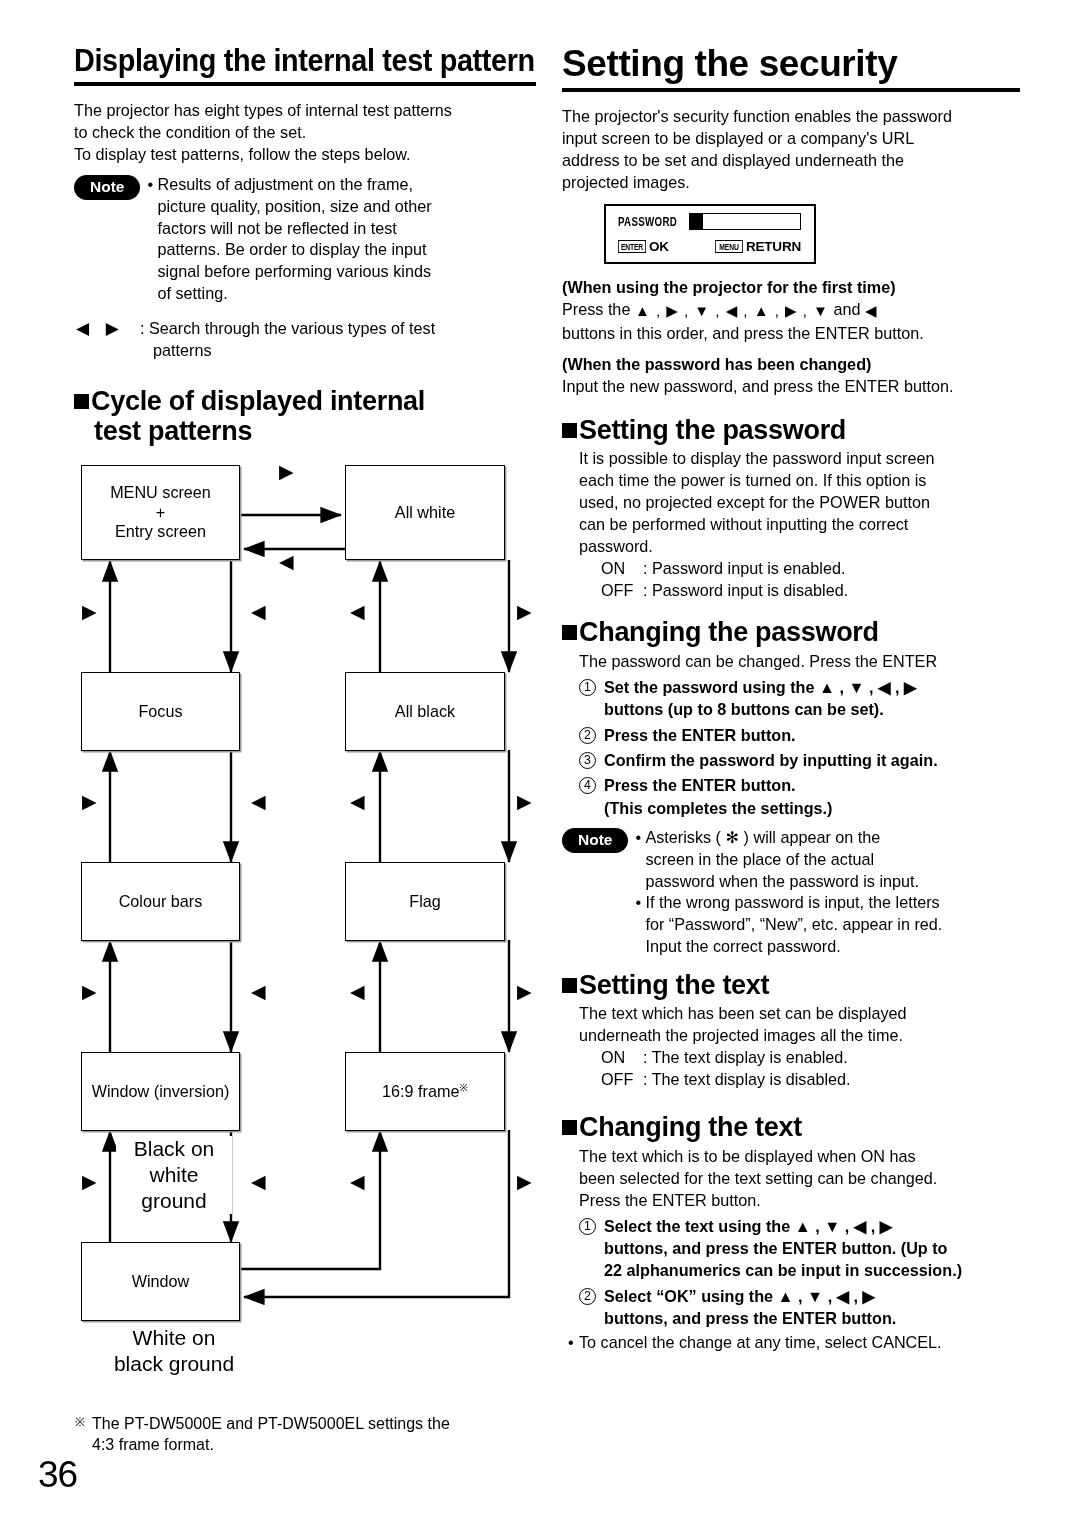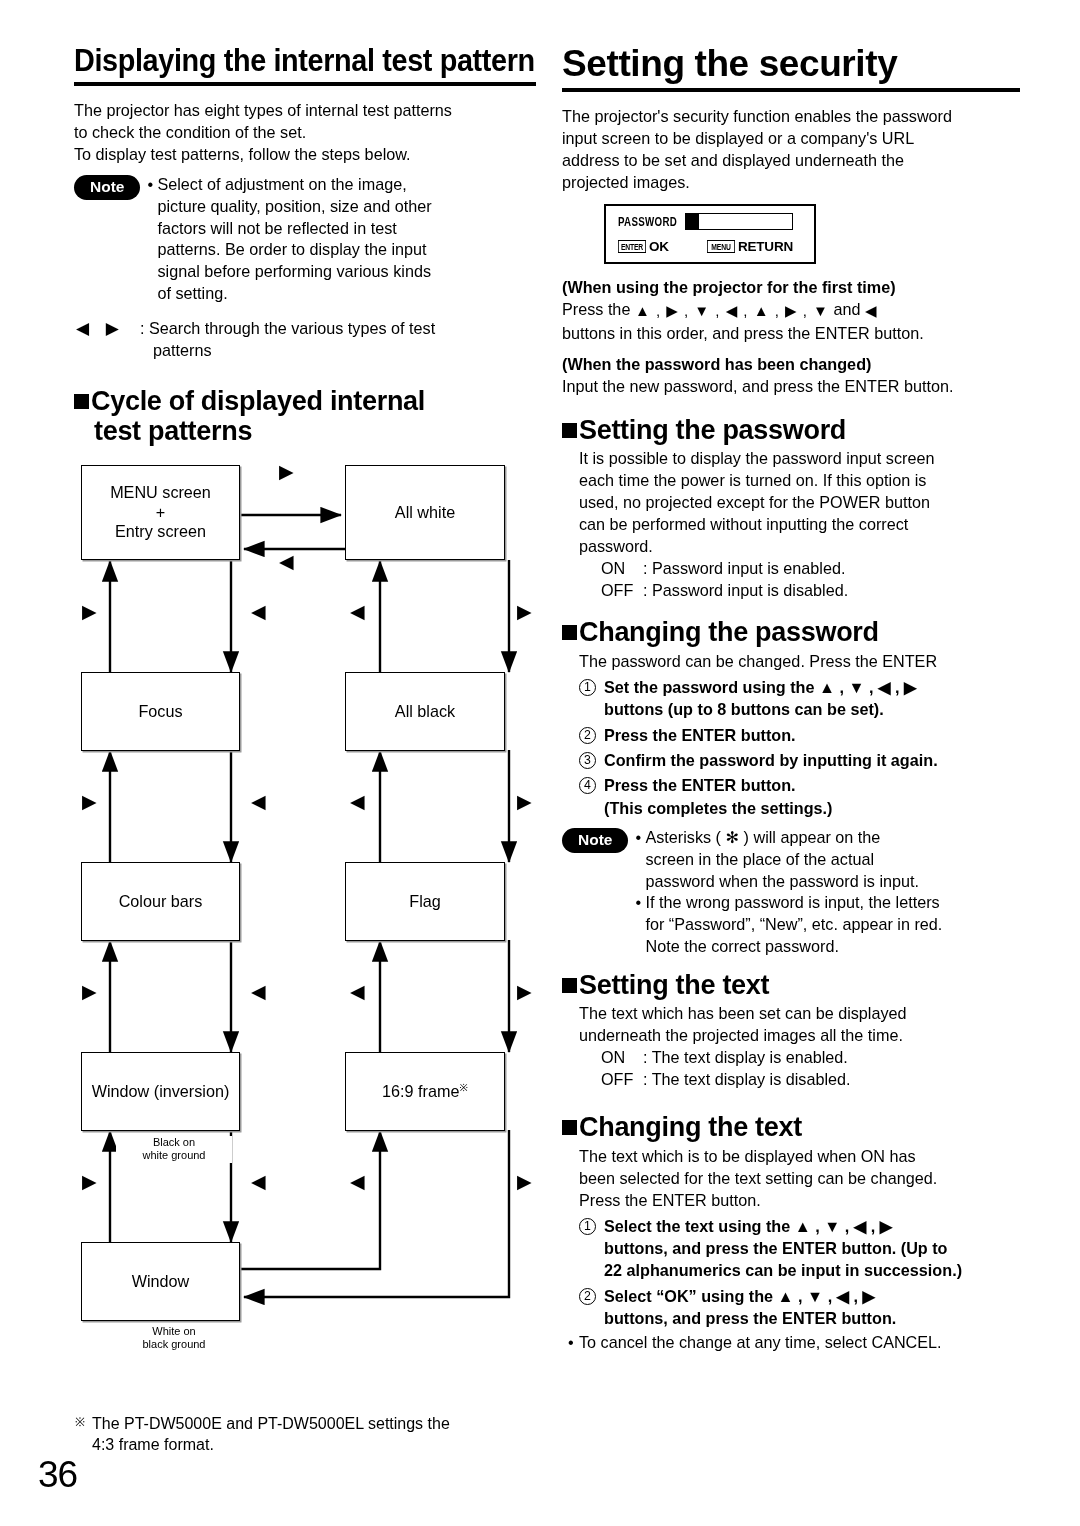--- a/index.html
+++ b/index.html
@@ -109,21 +109,21 @@
     vertical-align: 1px;
   }
   .step .txt { flex: 1; }
   .tri { font-size: 15px; vertical-align: -1px; }
 
   
   .osd {
     border: 2.5px solid #000;
     width: 212px; height: 60px;
     margin: 10px 0 0 42px;
-    padding: 7px 21px 0 12px;
+    padding: 7px 13px 0 12px;
     position: relative;
     background: #fff;
   }
   .osd-row1 { display: flex; align-items: center; }
   .osd-label {
     font-size: 12.5px; font-weight: bold;
     letter-spacing: 0.4px;
     transform: scaleX(0.78); transform-origin: left center;
     width: 92px;
     font-family: "Liberation Sans", sans-serif;
@@ -150,21 +150,21 @@
     border: 1.6px solid #000;
     background: #fff;
     display: flex; align-items: center; justify-content: center;
     font-size: 16.2px; line-height: 1.2; text-align: center;
     box-shadow: 1.5px 1.5px 0 #9a9a9a;
   }
   .fbox .sup { font-size: 10px; vertical-align: 6px; }
   .flow svg { position: absolute; left: 0; top: 0; }
   .ftri { position: absolute; font-size: 19px; line-height: 1; }
   .flabel {
-    position: absolute; font-size: 11px; line-height: 1.25;
+    position: absolute; font-size: 21px; line-height: 1.25;
     text-align: center; background: #fff;
   }
 
   
   .footnote {
     position: absolute; left: 75px; top: 1413px; width: 470px;
     font-size: 16px; line-height: 1.33;
     display: flex;
   }
   .footnote .mark { flex: 0 0 17px; font-size: 12px; padding-top: 2px; }
@@ -187,21 +187,21 @@
       <p>The projector has eight types of internal test patterns</p>
       <p>to check the condition of the set.</p>
       <p>To display test patterns, follow the steps below.</p>
     </div>
 
     <div class="note-block">
       <div class="note-badge">Note</div>
       <div class="note-items">
         <div class="li">
           <span class="bullet">•</span>
-          <span>Select of adjustment on the image,</span>
+          <span>Results of adjustment on the frame,</span>
         </div>
         <div style="padding-left:10px">picture quality, position, size and other</div>
         <div style="padding-left:10px">factors will not be reflected in test</div>
         <div style="padding-left:10px">patterns. Be order to display the input</div>
         <div style="padding-left:10px">signal before performing various kinds</div>
         <div style="padding-left:10px">of setting.</div>
       </div>
     </div>
 
     <div class="legend-row">
@@ -440,21 +440,21 @@
             <span class="bullet">•</span>
             <span>Asterisks ( ✻ ) will appear on the</span>
           </div>
           <div style="padding-left:10px">screen in the place of the actual</div>
           <div style="padding-left:10px">password when the password is input.</div>
           <div class="li">
             <span class="bullet">•</span>
             <span>If the wrong password is input, the letters</span>
           </div>
           <div style="padding-left:10px">for “Password”, “New”, etc. appear in red.</div>
-          <div style="padding-left:10px">Note the correct password.</div>
+          <div style="padding-left:10px">Input the correct password.</div>
         </div>
       </div>
     </div>
 
     <div class="sec-head" style="margin-top:13px">
       <span class="sq"></span>
       <span>Setting the text</span>
     </div>
     <div class="sec-body">
       <p>The text which has been set can be displayed</p>

